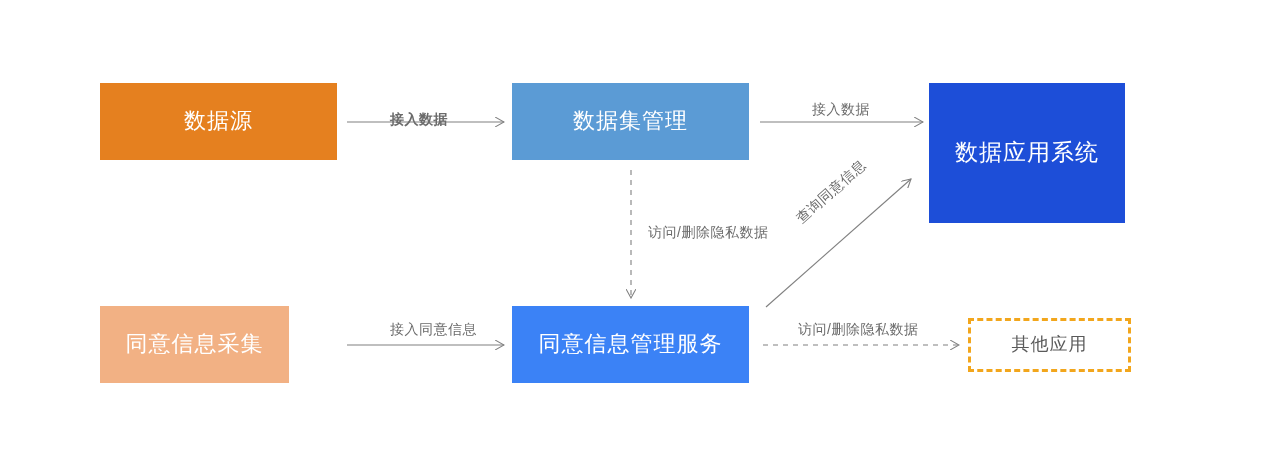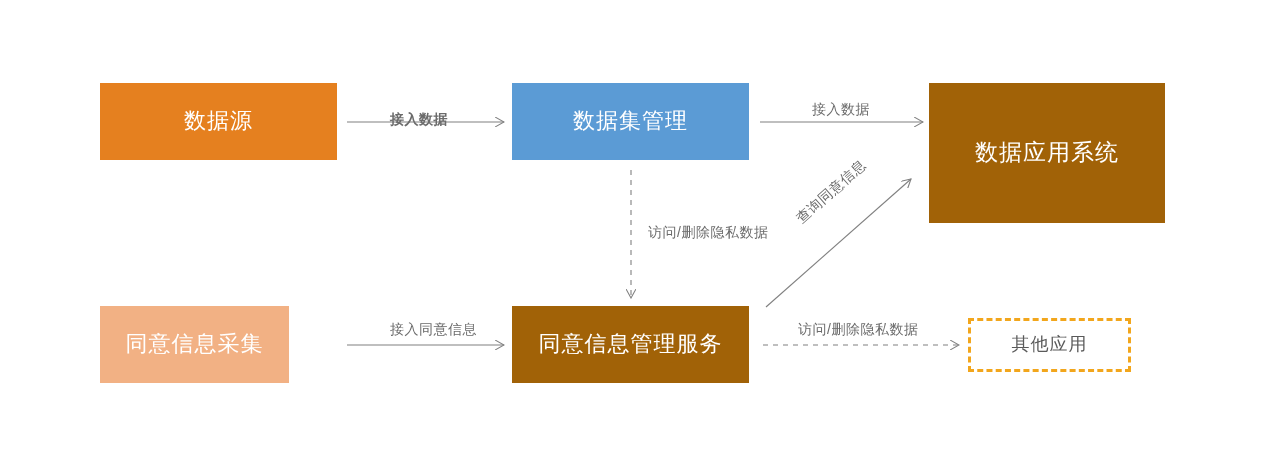--- a/index.html
+++ b/index.html
@@ -21,23 +21,23 @@
   }
   .node.filled{color:#ffffff;}
   .node.outline{
     background:#ffffff;
     border:3px dashed #F2A61C;
     color:#5a5a5a;
   }
 
   #node-datasource{left:100px;top:83px;width:237px;height:77px;background:#E5801F;font-size:22px;}
   #node-dataset{left:512px;top:83px;width:237px;height:77px;background:#5B9BD5;font-size:22px;}
-  #node-dataapp{left:929px;top:83px;width:236px;height:140px;background:#a16207;font-size:23px;}
+  #node-dataapp{left:929px;top:83px;width:196px;height:140px;background:#1d4ed8;font-size:23px;}
   #node-consentcollect{left:100px;top:306px;width:189px;height:77px;background:#F2B184;font-size:22px;}
-  #node-consentservice{left:512px;top:306px;width:237px;height:77px;background:#a16207;font-size:22px;}
+  #node-consentservice{left:512px;top:306px;width:237px;height:77px;background:#3b82f6;font-size:22px;}
   #node-otherapp{left:968px;top:318px;width:163px;height:54px;font-size:18px;}
 
   .edge-label{
     position:absolute;
     color:#6b6b6b;
     font-size:14px;
     white-space:nowrap;
     letter-spacing:.5px;
   }
   #lbl-ingest-data{left:390px;top:111px;font-weight:bold;}

